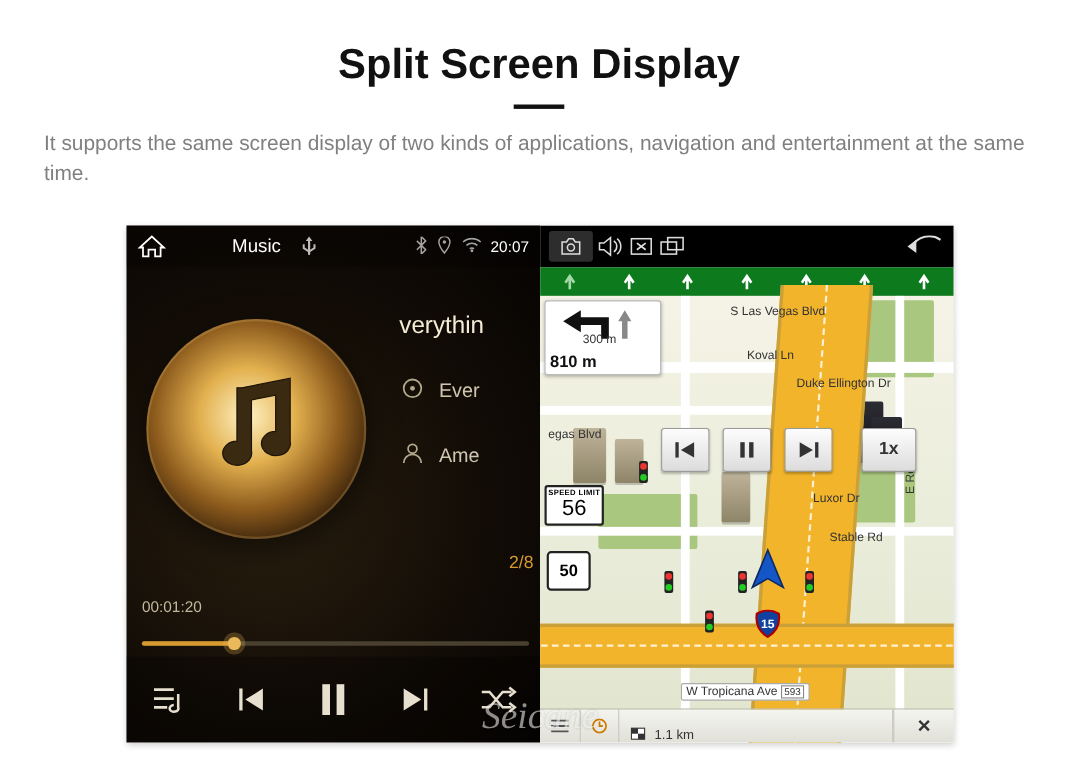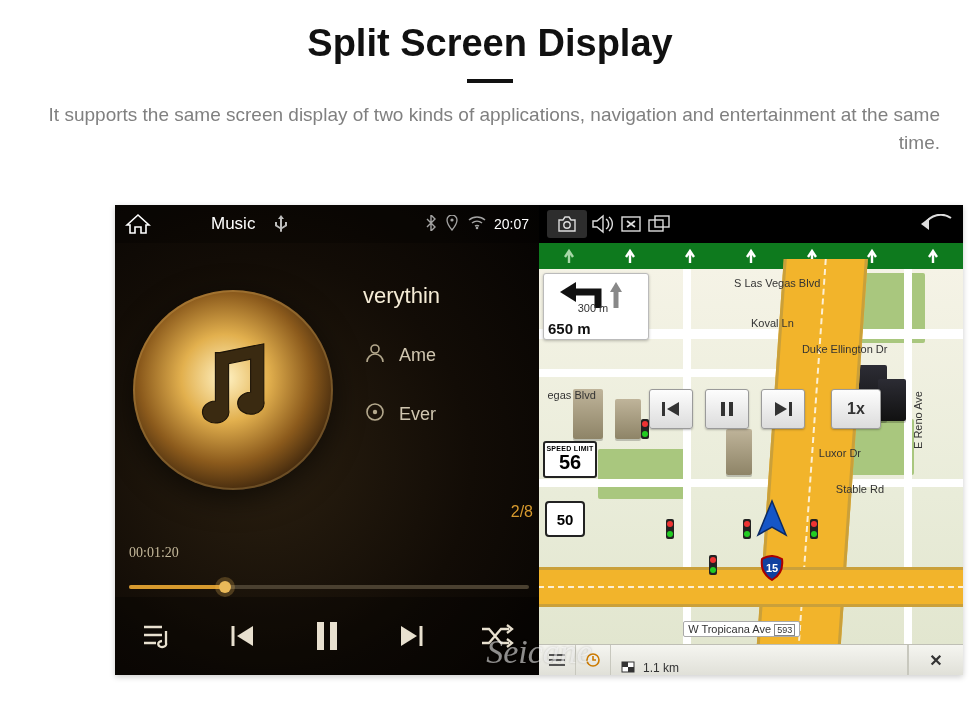--- a/index.html
+++ b/index.html
@@ -1,41 +1,41 @@
 <!DOCTYPE html>
 <html><head>
 <meta charset="utf-8">
 <style>
   html,body{margin:0;padding:0;width:980px;height:709px;background:#fff;font-family:Arial,Helvetica,sans-serif;overflow:hidden;}
   .page{width:980px;height:709px;position:relative;}
-  h1.title{margin:0;text-align:center;padding-top:22px;font-size:38px;font-weight:700;color:#111;}
+  h1.title{margin:0;text-align:center;padding-top:38px;font-size:38px;font-weight:700;color:#111;}
   .rule{width:46px;height:4px;background:#111;margin:14px auto 18px auto;}
-  p.subtitle{margin:16px auto;max-width:900px;text-align:right;font-size:19px;color:#808080;line-height:1.45;}
-  .device{position:absolute;left:115px;top:205px;width:848px;height:470px;display:flex;box-shadow:0 2px 6px rgba(0,0,0,.2);}
+  p.subtitle{margin:16px auto;max-width:900px;text-align:left;font-size:19px;color:#808080;line-height:1.45;}
+  .device{position:absolute;left:115px;top:205px;width:752px;height:470px;display:flex;box-shadow:0 2px 6px rgba(0,0,0,.2);}
   .pane{flex:1 1 50%;position:relative;overflow:hidden;}
   
   .music{background:radial-gradient(circle at 35% 55%, #2a1f10 0%, #120c06 55%, #050302 100%);color:#d9c7a0;}
   .m-status{height:38px;display:flex;align-items:center;padding:0 10px;color:#fff;background:rgba(0,0,0,.25);}
   .m-status .home{width:26px;height:22px;}
   .m-status .label{flex:0 0 auto;margin-left:60px;font-size:17px;color:#fff;font-weight:500;}
   .m-status .usb{margin-left:20px;font-size:11px;opacity:.85;}
   .m-status .spacer{flex:1;}
   .m-status .s-ico{margin-left:10px;font-size:13px;opacity:.8;}
   .m-status .clock{margin-left:8px;font-size:14px;color:#fff;}
   .album{position:absolute;left:18px;top:85px;width:200px;height:200px;border-radius:50%;
     background:radial-gradient(circle at 46% 44%, #fff2c4 0%, #e2b04e 28%, #8b5a1c 55%, #2a1808 80%);
     box-shadow:0 0 0 2px rgba(255,215,130,.2) inset, 0 8px 30px rgba(0,0,0,.6);}
   .album svg{position:absolute;left:50%;top:50%;transform:translate(-50%,-52%);}
   .meta{position:absolute;left:248px;top:78px;right:8px;color:#d0c6b0;}
   .meta .row{display:flex;align-items:center;margin:34px 0;font-size:18px;white-space:nowrap;text-align:right;}
   .meta .row:first-child{margin-top:0;font-size:22px;color:#f5ecd6;}
   .meta .ico{width:22px;margin-right:14px;opacity:.85;flex:0 0 22px;}
   .counter{position:absolute;right:6px;top:298px;color:#d79a2e;font-size:16px;}
   .timeline{position:absolute;left:14px;right:10px;top:338px;}
-  .timeline .played{font-size:14px;color:#c4b89a;margin-bottom:24px;display:inline-block;font-family:Liberation Serif, serif;}
+  .timeline .played{font-size:14px;color:#c4b89a;margin-bottom:24px;display:inline-block;}
   .timeline .bar{position:relative;height:4px;background:#4a4030;border-radius:2px;}
   .timeline .fill{position:absolute;left:0;top:0;height:100%;width:24%;background:#d79a2e;border-radius:2px;}
   .timeline .knob{position:absolute;left:24%;top:50%;width:12px;height:12px;background:#eab959;border-radius:50%;transform:translate(-50%,-50%);box-shadow:0 0 0 4px rgba(234,185,89,.25);}
   .m-controls{position:absolute;left:0;right:0;bottom:0;height:78px;display:flex;align-items:center;justify-content:space-around;background:rgba(0,0,0,.3);}
   .m-controls .btn{width:56px;height:56px;display:flex;align-items:center;justify-content:center;color:#e8e0cf;}
   .m-controls svg{display:block;}
   
   .nav{background:#dfe6d4;}
   .n-status{height:38px;background:#000;color:#ddd;display:flex;align-items:center;padding:0 6px;}
   .n-status .cell{height:28px;display:flex;align-items:center;justify-content:center;margin:0 2px;}
@@ -54,21 +54,21 @@
   .road-h::after{content:"";position:absolute;left:0;top:50%;width:100%;border-top:2px dashed rgba(255,255,255,.8);transform:translateY(-1px);}
   .street{position:absolute;background:#fff;}
   .grass{position:absolute;background:#a9c77e;border-radius:2px;}
   .lbl{position:absolute;font-size:11px;color:#333;white-space:nowrap;font-family:Arial;}
   .lbl.road{background:#fff;padding:1px 4px;border:1px solid #aaa;border-radius:2px;}
   .turnbox{position:absolute;left:4px;top:4px;width:96px;background:#fff;border:1px solid #bbb;border-radius:3px;padding:4px 4px 2px 4px;box-shadow:0 1px 3px rgba(0,0,0,.25);}
   .turnbox .d1{font-size:11px;color:#333;text-align:center;}
   .turnbox .d2{font-size:15px;color:#111;font-weight:700;margin-top:6px;}
   .speedbox{position:absolute;left:4px;top:172px;width:50px;background:#fff;border:2px solid #222;border-radius:3px;text-align:center;padding:2px 0 4px 0;font-family:Arial;}
   .speedbox .t{font-size:7px;font-weight:700;letter-spacing:.3px;}
-  .speedbox .n{font-size:20px;font-weight:700;line-height:1;}
+  .speedbox .n{font-size:20px;font-weight:400;line-height:1;}
   .shield{position:absolute;left:6px;top:232px;width:36px;height:32px;background:#fff;border:2px solid #222;border-radius:4px;display:flex;align-items:center;justify-content:center;font-weight:700;font-size:15px;}
   .pbtn{position:absolute;width:42px;height:38px;background:linear-gradient(#fdfdfd,#dcdcdc);border:1px solid #9a9a9a;border-radius:3px;display:flex;align-items:center;justify-content:center;box-shadow:0 1px 2px rgba(0,0,0,.25);margin-top:24px;}
   .arrowme{position:absolute;left:55%;bottom:100px;transform:translateX(-50%);}
   .n-bottom{position:absolute;left:0;right:0;bottom:0;height:30px;background:linear-gradient(#f5f5f0,#e0e0d8);border-top:1px solid #bfbfb5;display:flex;align-items:center;font-size:12px;color:#333;}
   .n-bottom .seg{flex:0 0 auto;display:flex;align-items:center;height:100%;padding:0 10px;border-right:1px solid #c8c8be;}
   .n-bottom .grow{flex:1;align-items:flex-end;}
   .n-bottom .x{width:34px;justify-content:center;font-size:16px;font-weight:700;border-right:none;border-left:1px solid #c8c8be;}
   .watermark{position:absolute;left:50%;bottom:4px;transform:translateX(-50%);font-family:"Brush Script MT","Segoe Script",cursive;font-size:34px;color:rgba(255,255,255,.55);font-style:italic;pointer-events:none;text-shadow:0 0 3px rgba(0,0,0,.2);}
   .tl{position:absolute;width:8px;height:20px;background:#222;border-radius:2px;}
   .tl::before{content:"";position:absolute;left:1px;top:2px;width:6px;height:6px;background:#e33;border-radius:50%;}
@@ -125,34 +125,34 @@
       </svg>
     </div>
 
     <div class="meta">
       <div class="row">
         <span>verythin</span>
       </div>
       <div class="row">
         <span class="ico">
           <svg width="20" height="20" viewBox="0 0 20 20">
+                <circle cx="10" cy="10" r="8" fill="none" stroke="#cfc3a4" stroke-width="1.6"></circle>
+                <circle cx="10" cy="10" r="2.2" fill="#cfc3a4"></circle>
+              </svg>
+        </span>
+        <span>Ever</span>
+      </div>
+      <div class="row">
+        <span class="ico">
+          <svg width="20" height="20" viewBox="0 0 20 20">
                 <circle cx="10" cy="6" r="4" fill="none" stroke="#cfc3a4" stroke-width="1.6"></circle>
                 <path d="M2 19 A8 8 0 0 1 18 19" fill="none" stroke="#cfc3a4" stroke-width="1.6"></path>
               </svg>
         </span>
         <span>Ame</span>
-      </div>
-      <div class="row">
-        <span class="ico">
-          <svg width="20" height="20" viewBox="0 0 20 20">
-                <circle cx="10" cy="10" r="8" fill="none" stroke="#cfc3a4" stroke-width="1.6"></circle>
-                <circle cx="10" cy="10" r="2.2" fill="#cfc3a4"></circle>
-              </svg>
-        </span>
-        <span>Ever</span>
       </div>
     </div>
 
     <div class="counter">2/8</div>
 
     <div class="timeline">
       <span class="played">00:01:20</span>
       <div class="bar">
         <div class="fill"></div>
             <div class="knob"></div>
@@ -312,21 +312,21 @@
       </div>
 
       <div class="turnbox">
         <svg width="88" height="34" viewBox="0 0 88 34">
           <path d="M50 30 V14 H24" fill="none" stroke="#111" stroke-width="7" stroke-linejoin="miter"></path>
           <path d="M28 4 L12 14 L28 24 Z" fill="#111"></path>
           <path d="M68 30 V10" fill="none" stroke="#888" stroke-width="5"></path>
           <path d="M62 14 L68 4 L74 14 Z" fill="#888"></path>
         </svg>
         <div class="d1" style="margin-top:-14px;padding-right:6px">300 m</div>
-        <div class="d2">650 m</div>
+        <div class="d2">810 m</div>
       </div>
 
       <div class="speedbox">
         <div class="t">SPEED LIMIT</div>
         <div class="n">56</div>
       </div>
       <div class="shield">50</div>
 
       <div class="pbtn" style="left:110px;top:96px">
         <svg width="20" height="16" viewBox="0 0 20 16">

